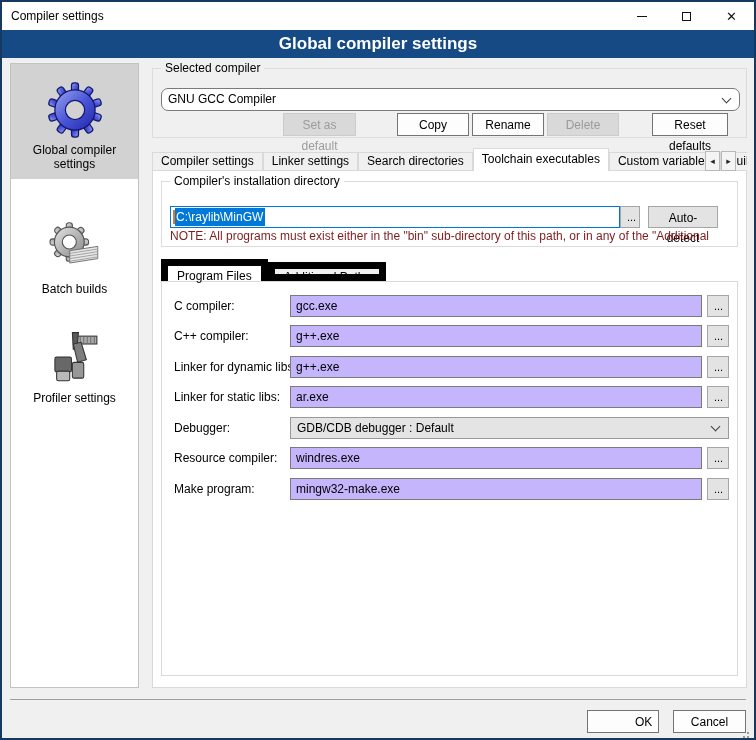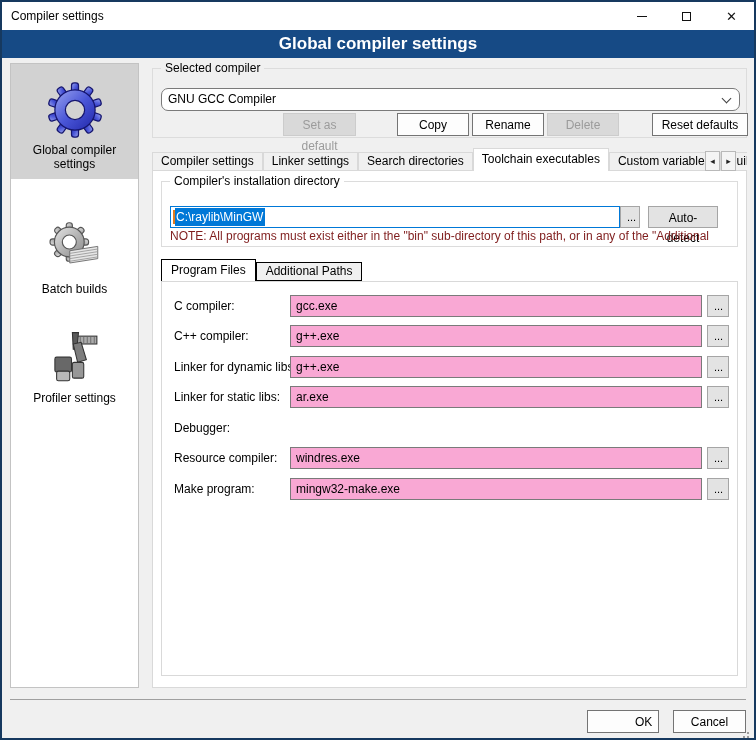--- a/index.html
+++ b/index.html
@@ -28,21 +28,21 @@
   .side-item.gap2{margin-top:8px;}
   .side-item.gap3{margin-top:24px;}
   
   .group{position:absolute;border:1px solid #dcdcdc;}
   .legend{position:absolute;top:-8px;left:8px;background:#f0f0f0;padding:0 4px;white-space:nowrap;}
   .legend.on-white{background:#fff;}
   
   .btn{position:absolute;height:23px;background:#fdfdfd;border:1px solid #747474;
        font-family:"Liberation Sans",sans-serif;font-size:12px;text-align:center;line-height:21px;}
   .btn.disabled{background:#d9d9d9;border-color:#cccccc;color:#9b9b9b;}
-  .tb{border:1px solid #7a7a7a;background:#f9a8d4;font-family:"Liberation Sans",sans-serif;
+  .tb{border:1px solid #7a7a7a;background:#c4b5fd;font-family:"Liberation Sans",sans-serif;
       font-size:12px;padding:7px 5px;height:22px;}
   .dots-btn{background:#e3e3e3;border:1px solid #a5a5a5;font-size:11px;line-height:10px;
             text-align:center;height:22px;width:22px;font-family:"Liberation Sans",sans-serif;}
   .combo{background:#fff;border:1px solid #7a7a7a;height:23px;line-height:21px;
          padding:0 22px 0 6px;position:relative;white-space:nowrap;overflow:hidden;}
   .combo.gray{background:#e4e4e4;border-color:#999;}
   .chev{position:absolute;right:9px;top:6px;width:7px;height:7px;
         border-right:1px solid #404040;border-bottom:1px solid #404040;transform:rotate(45deg);}
   
   .tabstrip{position:absolute;left:150px;top:146px;width:595px;height:23px;display:flex;
@@ -57,21 +57,21 @@
   
   .page{position:absolute;left:150px;top:168px;width:595px;height:518px;background:#fff;
         border:1px solid #d9d9d9;z-index:2;}
   .path-input{position:absolute;left:8px;top:24px;width:450px;height:22px;background:#fff;
               border:1px solid #0078d7;line-height:20px;padding:0 2px;white-space:nowrap;overflow:hidden;}
   .sel-caret{display:inline-block;width:2px;height:14px;background:#e07b1f;vertical-align:-3px;}
   .sel-text{background:#0078d7;color:#fff;padding:2px 2px 2px 1px;}
   .note{position:absolute;left:8px;top:47px;width:560px;color:#7f1d1d;white-space:nowrap;overflow:hidden;}
   
   .subtabstrip{position:absolute;left:8px;top:88px;width:577px;height:22px;display:flex;z-index:3;}
-  .subtab{height:19px;margin-top:3px;background:#f0f0f0;border:1px solid #000000;
+  .subtab{height:19px;margin-top:3px;background:#f0f0f0;border:7px solid #000000;
           padding:0 9px;line-height:17px;white-space:nowrap;flex:none;}
   .subtab.active{background:#fff;height:22px;margin-top:0;line-height:20px;border-bottom:none;}
   .subpage{position:absolute;left:8px;top:110px;width:577px;height:395px;background:#fff;
            border:1px solid #d9d9d9;z-index:2;}
   .frow{position:absolute;left:0;width:100%;height:22px;}
   .frow .flabel{position:absolute;left:12px;top:0;line-height:22px;}
   .frow .tb{position:absolute;left:128px;top:0;width:412px;}
   .frow .dots-btn{position:absolute;left:545px;top:0;}
   .frow .combo{position:absolute;left:128px;top:0;width:439px;height:22px;line-height:20px;}
   
@@ -175,21 +175,21 @@
     <span class="legend">Selected compiler</span>
     <div class="combo" style="position:absolute;left:8px;top:19px;width:579px;border-radius:7px;">
       <span>GNU GCC Compiler</span>
       <span class="chev"></span>
     </div>
   </div>
   <button class="btn disabled" style="left:281px;top:111px;width:73px;">Set as default</button>
   <button class="btn" style="left:395px;top:111px;width:72px;">Copy</button>
   <button class="btn" style="left:470px;top:111px;width:72px;">Rename</button>
   <button class="btn disabled" style="left:545px;top:111px;width:72px;">Delete</button>
-  <button class="btn" style="left:650px;top:111px;width:96px;">Reset defaults</button>
+  <button class="btn" style="left:650px;top:111px;width:76px;">Reset defaults</button>
 
   <div class="tabstrip">
     <div class="tab">Compiler settings</div>
     <div class="tab">Linker settings</div>
     <div class="tab">Search directories</div>
     <div class="tab active">Toolchain executables</div>
     <div class="tab">Custom variables</div>
     <div class="tab clipped">Build options</div>
     <div class="tab-arrow" style="right:27px;">◂</div>
     <div class="tab-arrow" style="right:11px;">▸</div>
@@ -233,20 +233,24 @@
       </div>
 
       <div class="frow" style="top:104px;">
         <span class="flabel">Linker for static libs:</span>
         <input class="tb" value="ar.exe" style="">
         <button class="dots-btn">...</button>
       </div>
 
       <div class="frow" style="top:135px;">
         <span class="flabel">Debugger:</span>
+        <div class="combo gray">
+          <span>GDB/CDB debugger : Default</span>
+          <span class="chev" style="top:5px;"></span>
+        </div>
       </div>
 
       <div class="frow" style="top:165px;">
         <span class="flabel">Resource compiler:</span>
         <input class="tb" value="windres.exe" style="">
         <button class="dots-btn">...</button>
       </div>
 
       <div class="frow" style="top:196px;">
         <span class="flabel">Make program:</span>

